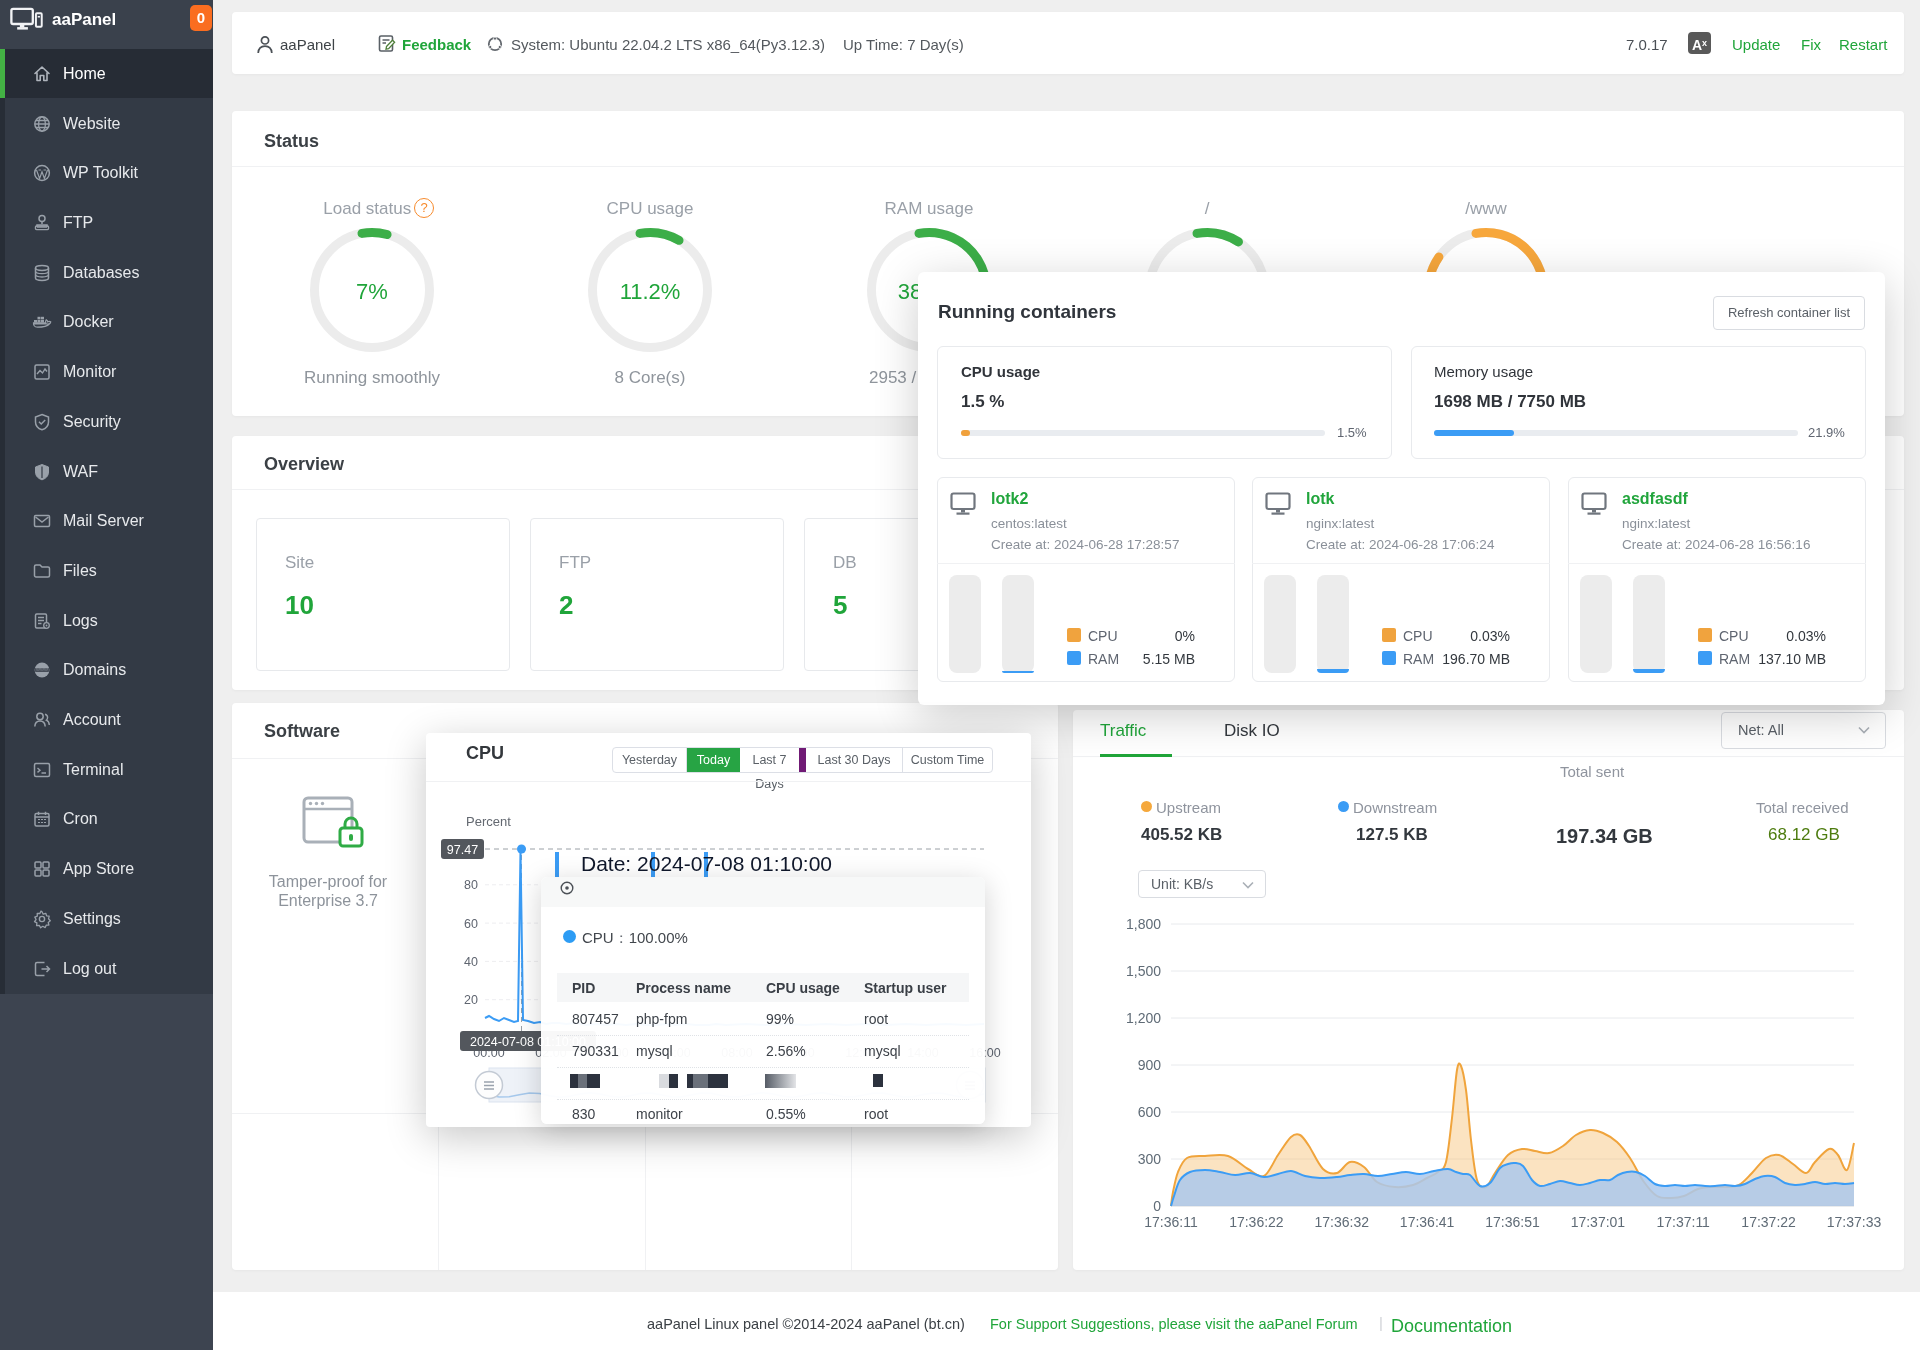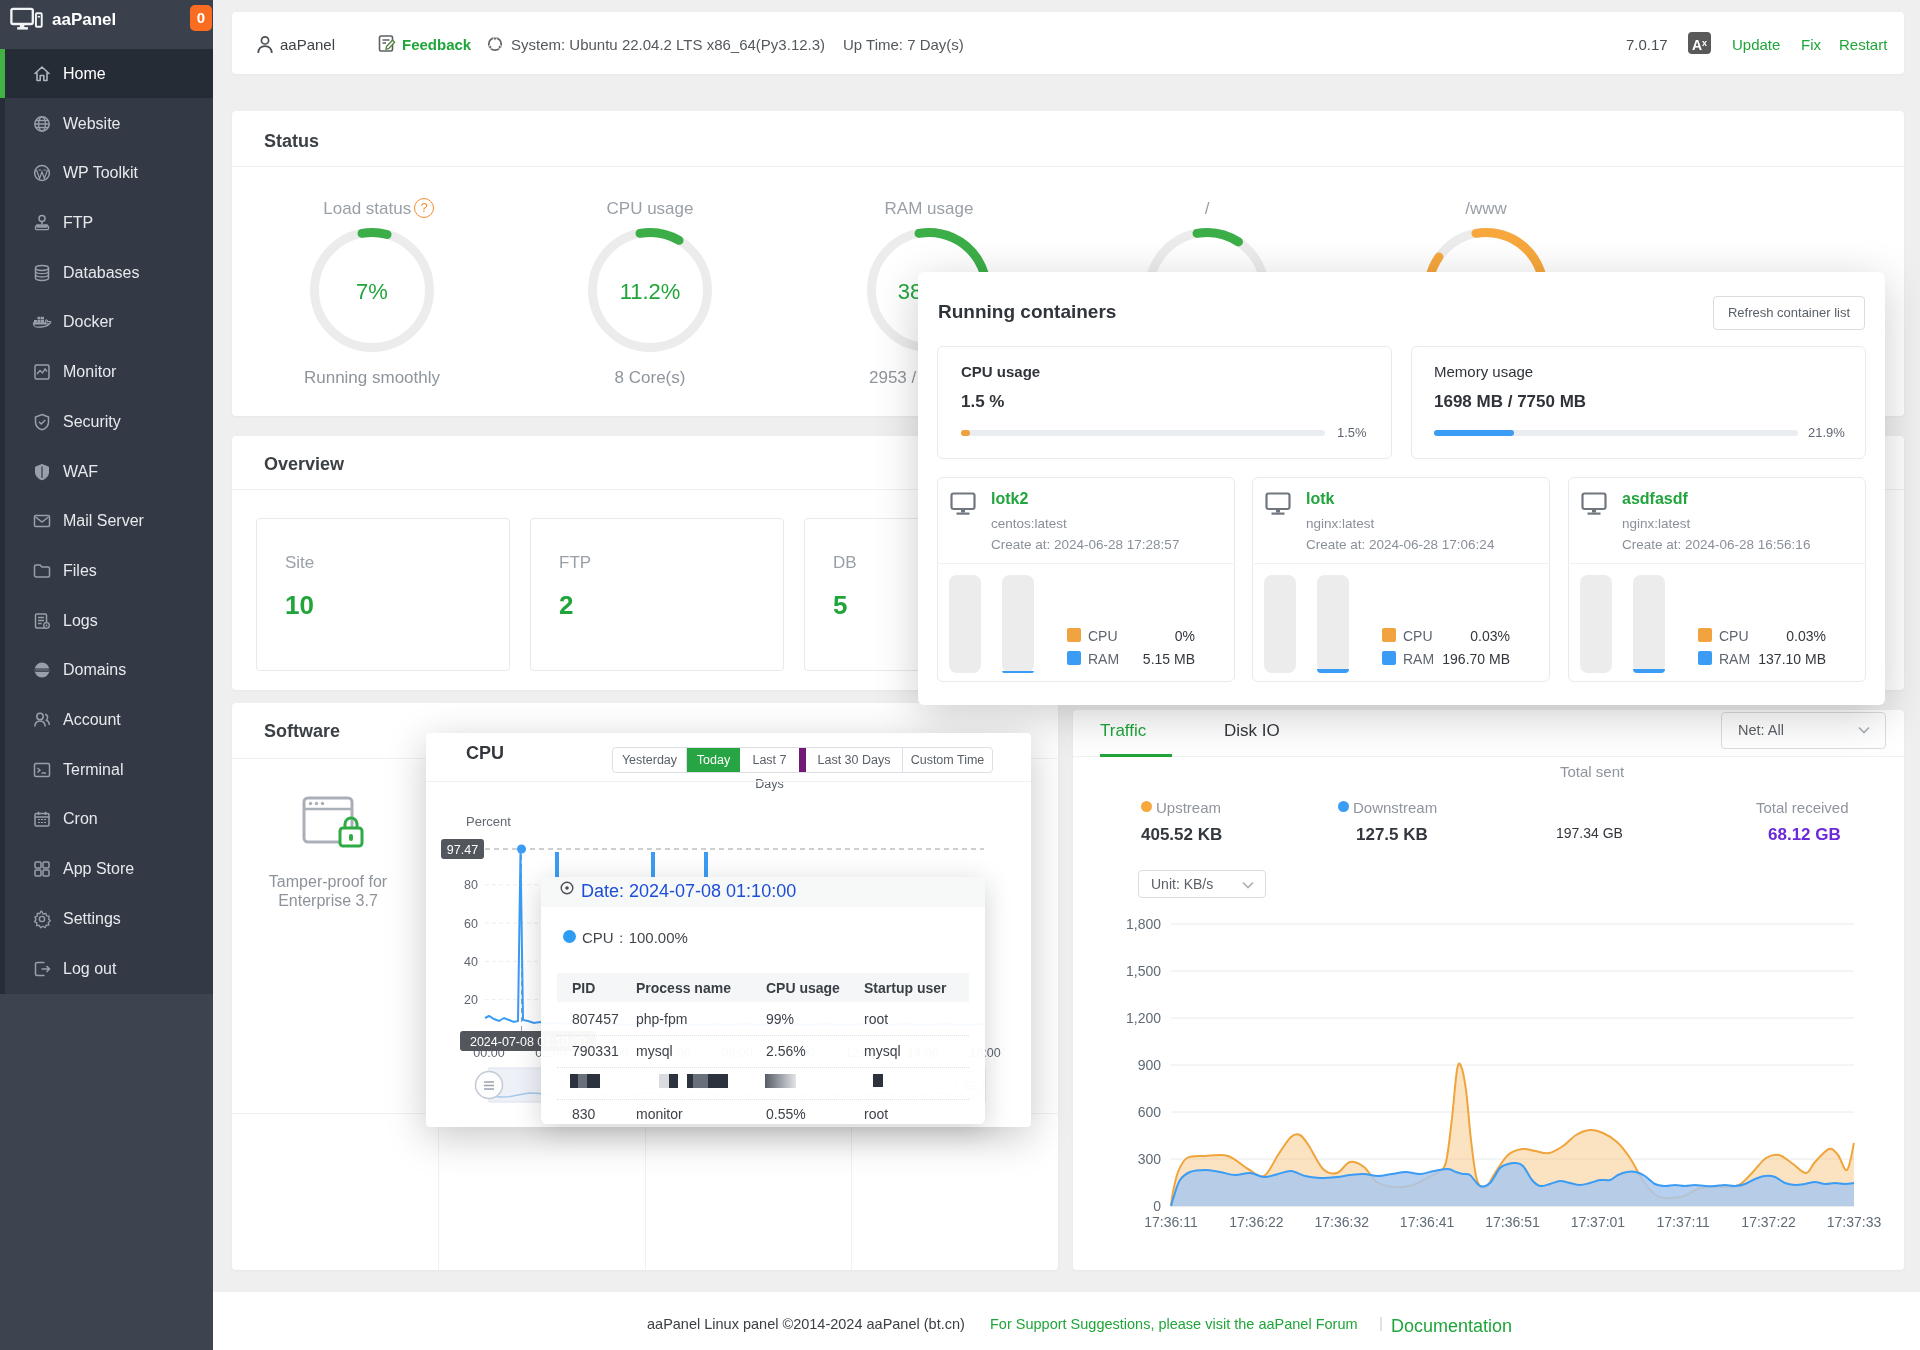--- a/index.html
+++ b/index.html
@@ -252,23 +252,23 @@
 <svg class="abs" style="left:1858px;top:726px" width="12" height="8" viewBox="0 0 12 8">
     <path d="M1 1.5 L6 6.5 L11 1.5" fill="none" stroke="#aab0b7" stroke-width="1.6"></path>
   </svg>
 <div class="abs" style="left:1141px;top:801px;width:11px;height:11px;border-radius:50%;background:#f5a83c"></div>
 <div class="abs" style="left:1156px;top:799px;font-size:15px;color:#8f949e">Upstream</div>
 <div class="abs" style="left:1141px;top:825px;font-size:17px;font-weight:bold;color:#33383e">405.52 KB</div>
 <div class="abs" style="left:1338px;top:801px;width:11px;height:11px;border-radius:50%;background:#3b9cf5"></div>
 <div class="abs" style="left:1353px;top:799px;font-size:15px;color:#8f949e">Downstream</div>
 <div class="abs" style="left:1356px;top:825px;font-size:17px;font-weight:bold;color:#33383e">127.5 KB</div>
 <div class="abs" style="left:1560px;top:763px;font-size:15px;color:#8f949e">Total sent</div>
-<div class="abs" style="left:1556px;top:825px;font-size:14px;font-weight:normal;color:#33383e">197.34 GB</div>
+<div class="abs" style="left:1556px;top:825px;font-size:20px;font-weight:bold;color:#33383e">197.34 GB</div>
 <div class="abs" style="left:1756px;top:799px;font-size:15px;color:#8f949e">Total received</div>
-<div class="abs" style="left:1768px;top:825px;font-size:17px;font-weight:bold;color:#6d28d9">68.12 GB</div>
+<div class="abs" style="left:1768px;top:825px;font-size:17px;font-weight:normal;color:#4d7c0f">68.12 GB</div>
 <div class="abs" style="left:1138px;top:870px;width:128px;height:28px;border:1px solid #d9dce1;border-radius:4px;background:#fff"></div>
 <div class="abs" style="left:1151px;top:876px;font-size:14px;color:#5a6067">Unit: KB/s</div>
 <svg class="abs" style="left:1242px;top:881px" width="12" height="8" viewBox="0 0 12 8">
     <path d="M1 1.5 L6 6.5 L11 1.5" fill="none" stroke="#aab0b7" stroke-width="1.6"></path>
   </svg>
 
 <div class="abs" style="left:213px;top:1292px;width:1707px;height:58px;background:#fff"></div>
 <div class="abs" style="left:647px;top:1316px;font-size:14.5px;color:#3c4146">aaPanel Linux panel ©2014-2024 aaPanel (bt.cn)</div>
 <div class="abs g" style="left:990px;top:1316px;font-size:14.5px">For Support Suggestions, please visit the aaPanel Forum</div>
 <div class="abs" style="left:1379px;top:1314px;font-size:15px;color:#d0d3d7">|</div>
@@ -426,21 +426,21 @@
 <circle cx="544" cy="352" r="13.5" fill="#fdfdfd" stroke="#c3cad4" stroke-width="1.5"></circle>
 <path d="M539 349 H549 M539 352.5 H549 M539 356 H549" stroke="#9aa2ad" stroke-width="1.3"></path>
 </svg>
 
 <div class="abs" style="left:541px;top:877px;width:444px;height:247px;background:rgba(255,255,255,0.96);border-radius:6px;box-shadow:0 6px 28px rgba(0,0,0,0.18)"></div>
 <div class="abs" style="left:541px;top:877px;width:444px;height:30px;background:rgba(242,243,244,0.6);border-radius:6px 6px 0 0"></div>
 <svg class="abs" style="left:560px;top:881px" width="14" height="14" viewBox="0 0 14 14">
  <circle cx="7" cy="7" r="5.8" fill="none" stroke="#4c5157" stroke-width="1.4"></circle>
  <circle cx="7" cy="7" r="1.8" fill="#4c5157"></circle>
 </svg>
-<div class="abs" style="left:581px;top:881px;font-size:18px;color:#1d4ed8">Date: 2024-07-08 01:10:00</div>
+<div class="abs" style="left:581px;top:852px;font-size:21px;color:#0f172a">Date: 2024-07-08 01:10:00</div>
 <div class="abs" style="left:563px;top:930px;width:13px;height:13px;border-radius:50%;background:#2d9cf4"></div>
 <div class="abs" style="left:582px;top:929px;font-size:15px;color:#42474d">CPU<span style="color:#6a6f76">：</span>100.00%</div>
 <div class="abs" style="left:557px;top:973px;width:412px;height:29px;background:rgba(243,244,246,0.85)"></div>
 <div class="abs" style="left:572px;top:980px;font-size:14px;font-weight:bold;color:#3a3f46">PID</div>
 <div class="abs" style="left:636px;top:980px;font-size:14px;font-weight:bold;color:#3a3f46">Process name</div>
 <div class="abs" style="left:766px;top:980px;font-size:14px;font-weight:bold;color:#3a3f46">CPU usage</div>
 <div class="abs" style="left:864px;top:980px;font-size:14px;font-weight:bold;color:#3a3f46">Startup user</div>
 <div class="abs" style="left:557px;top:1035px;width:412px;border-top:1px dotted #dfe2e6"></div>
 <div class="abs" style="left:557px;top:1067px;width:412px;border-top:1px dotted #dfe2e6"></div>
 <div class="abs" style="left:557px;top:1099px;width:412px;border-top:1px dotted #dfe2e6"></div>

